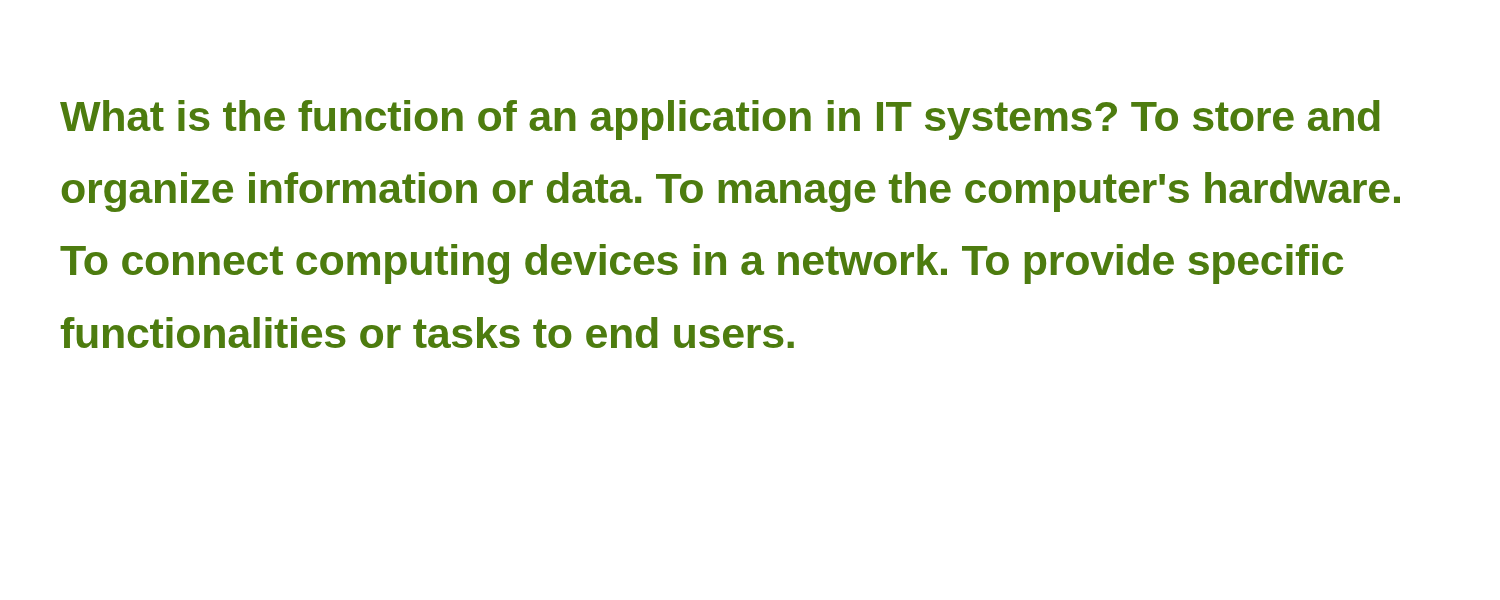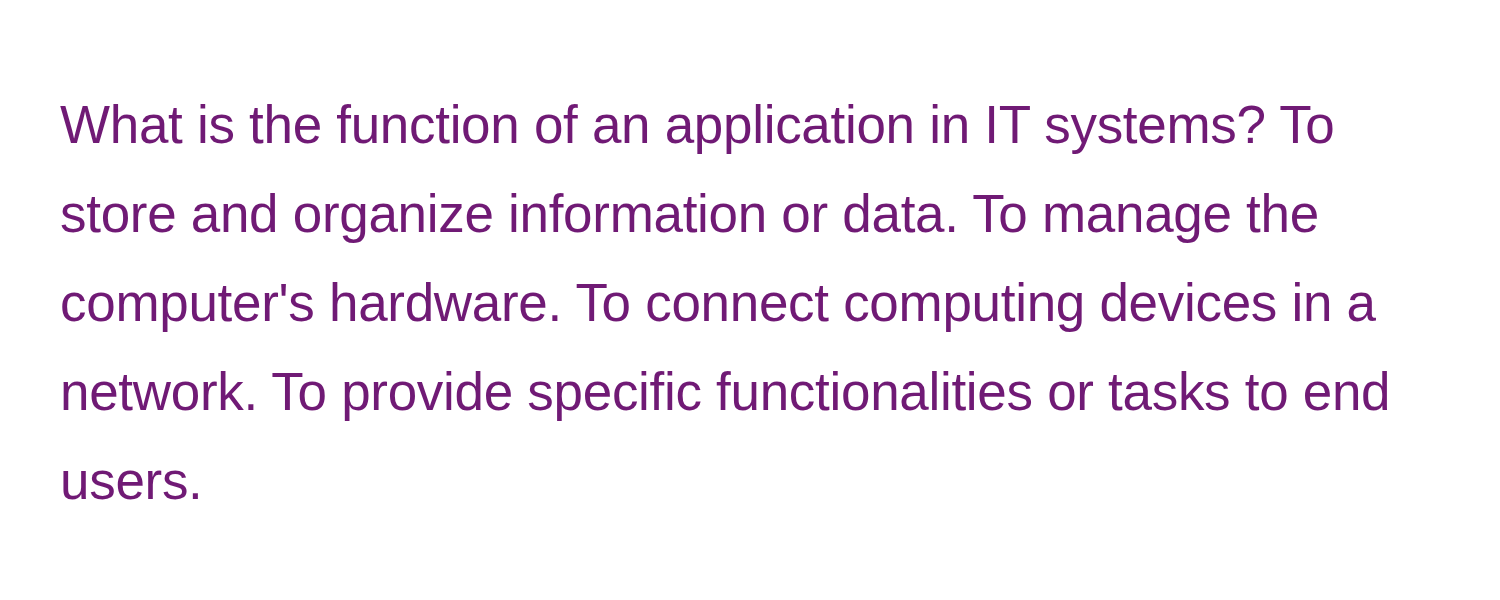--- a/index.html
+++ b/index.html
@@ -9,23 +9,23 @@
     }
     body {
       width: 1500px;
       height: 600px;
       background: #ffffff;
       font-family: -apple-system, BlinkMacSystemFont, "Segoe UI", Helvetica, Arial, sans-serif;
       padding: 80px 60px 60px 60px;
       overflow: hidden;
     }
     .content {
-      font-size: 53px;
+      font-size: 43px;
       line-height: 1.68;
-      color: #701a75;
-      font-weight: 400;
+      color: #4d7c0f;
+      font-weight: 700;
       letter-spacing: -0.3px;
     }
   </style>
 </head>
 <body>
 
 <div class="content">What is the function of an application in IT systems? To store and organize information or data. To manage the computer's hardware. To connect computing devices in a network. To provide specific functionalities or tasks to end users.</div>
 
 </body></html>

